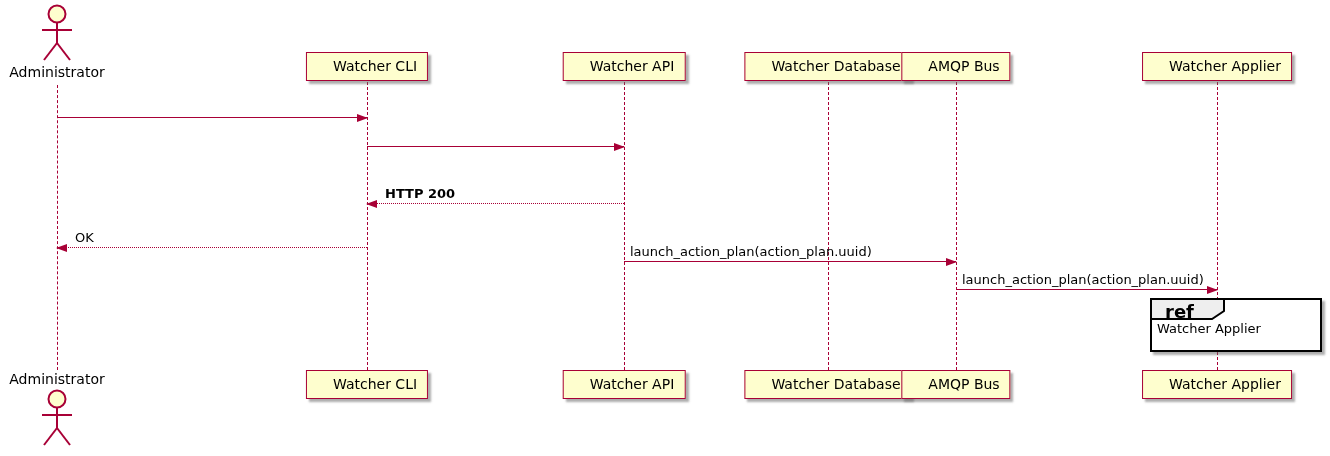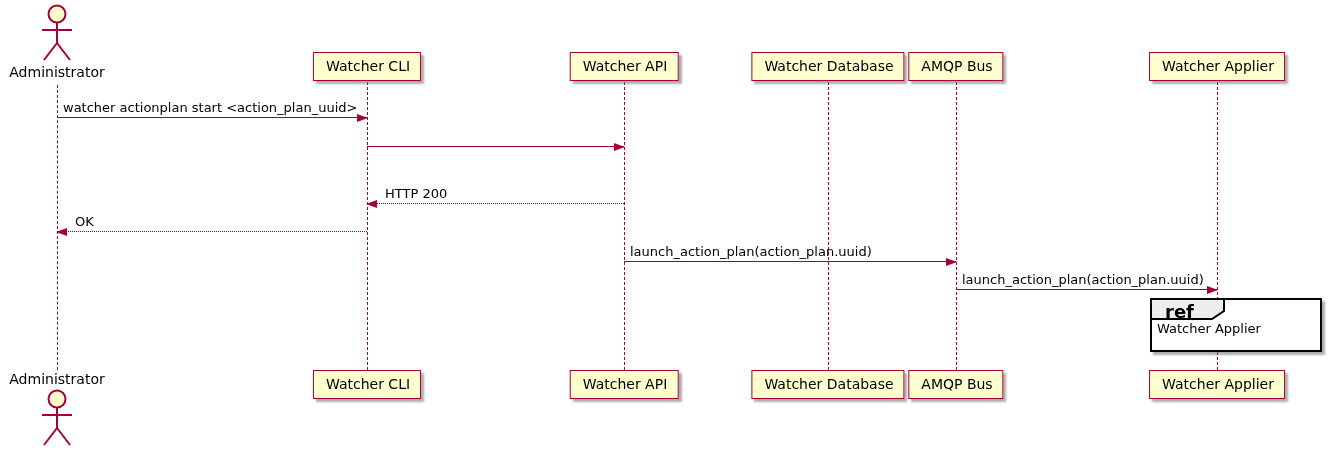--- a/index.html
+++ b/index.html
@@ -15,21 +15,21 @@
     position:absolute;
     width:0;
     border-left:1px dashed #A80036;
   }
   .pbox{
     position:absolute;
     transform:translateX(-50%);
     background:#FEFECE;
     border:1.7px solid #A80036;
     box-shadow:3px 3px 2px rgba(105,105,105,0.55);
-    padding:4px 10px 5px 12px;
+    padding:4px 10px 5px 26px;
     font-size:14px;
     white-space:nowrap;
     line-height:1.3;
     z-index:3;
   }
   .actor-label{
     position:absolute;
     transform:translateX(-50%);
     font-size:14px;
     white-space:nowrap;
@@ -104,38 +104,37 @@
   </svg>
   <div class="actor-label" style="left:57px;top:64px;">Administrator</div>
 
   <div class="pbox" style="left:367px;top:52px;">Watcher CLI</div>
   <div class="pbox" style="left:624px;top:52px;">Watcher API</div>
   <div class="pbox" style="left:828px;top:52px;">Watcher Database</div>
   <div class="pbox" style="left:956px;top:52px;">AMQP Bus</div>
   <div class="pbox" style="left:1217px;top:52px;">Watcher Applier</div>
 
   <div class="msg" style="left:57px;width:310px;top:99px;">
-    <span class="lbl" style="left:6px;">watcher actionplan start &lt;action_plan_uuid&gt;</span>
     <div class="line"></div>
     <div class="head right"></div>
   </div>
 
   <div class="msg" style="left:367px;width:257px;top:128px;">
     <div class="line"></div>
     <div class="head right"></div>
   </div>
 
 
   <div class="msg dotted" style="left:367px;width:257px;top:185px;">
-    <span class="lbl" style="left:18px;">HTTP 200</span>
+    <span class="lbl" style="left:18px;font-weight:bold;">HTTP 200</span>
     <div class="line"></div>
     <div class="head left"></div>
   </div>
 
-  <div class="msg dotted" style="left:57px;width:310px;top:213px;">
+  <div class="msg dotted" style="left:57px;width:310px;top:229px;">
     <span class="lbl" style="left:18px;">OK</span>
     <div class="line"></div>
     <div class="head left"></div>
   </div>
 
   <div class="msg" style="left:624px;width:332px;top:243px;">
     <span class="lbl" style="left:6px;">launch_action_plan(action_plan.uuid)</span>
     <div class="line"></div>
     <div class="head right"></div>
   </div>

